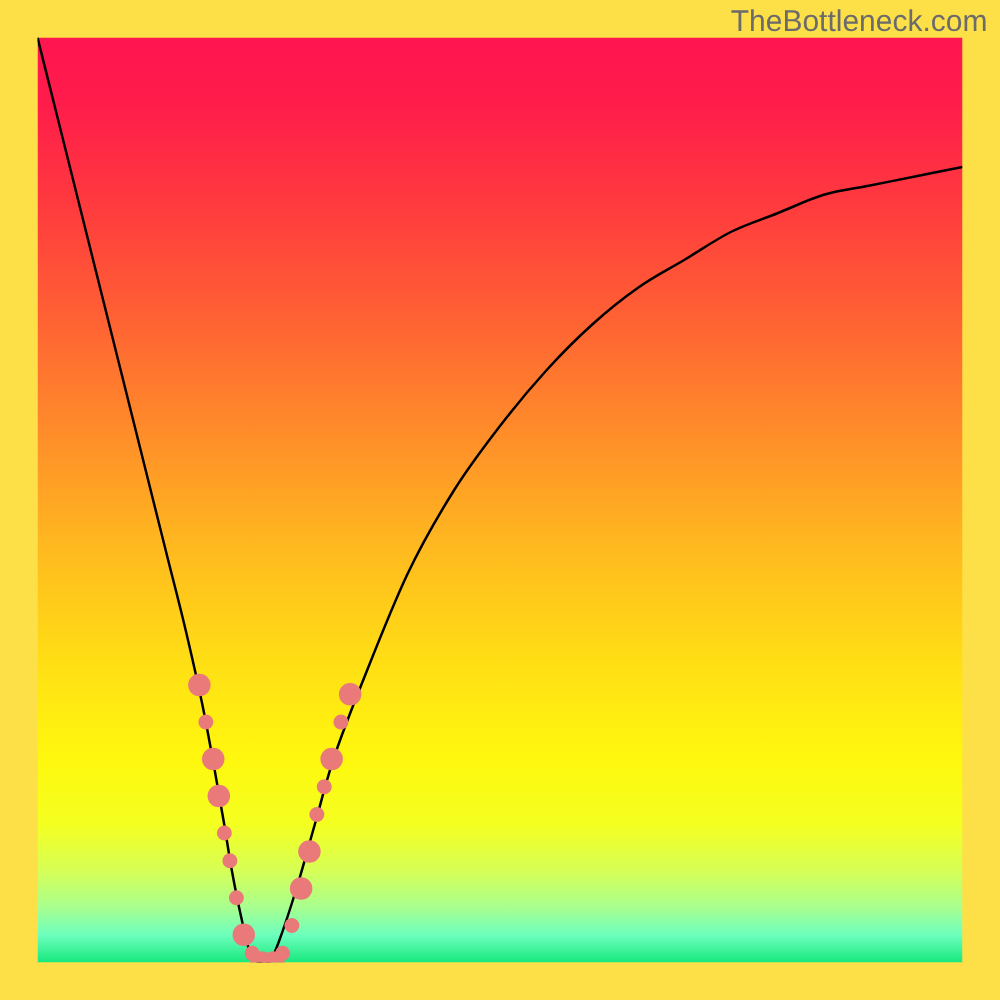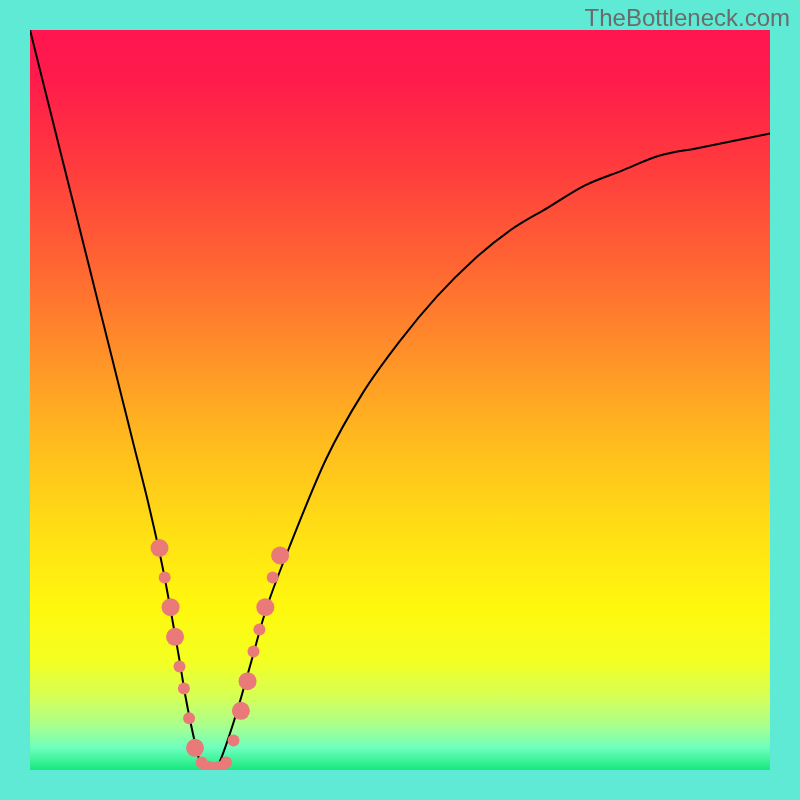--- a/index.html
+++ b/index.html
@@ -10,21 +10,21 @@
     background: #000;
     overflow: hidden;
     font-family: Arial, Helvetica, sans-serif;
   }
   .frame {
     position: absolute;
     top: 0;
     left: 0;
     width: 800px;
     height: 800px;
-    background: #5eead4;
+    background: #fde047;
     text-decoration: underline;
   }
   .plot-area {
     position: absolute;
     top: 30px;
     left: 30px;
     width: 740px;
     height: 740px;
     
   }

